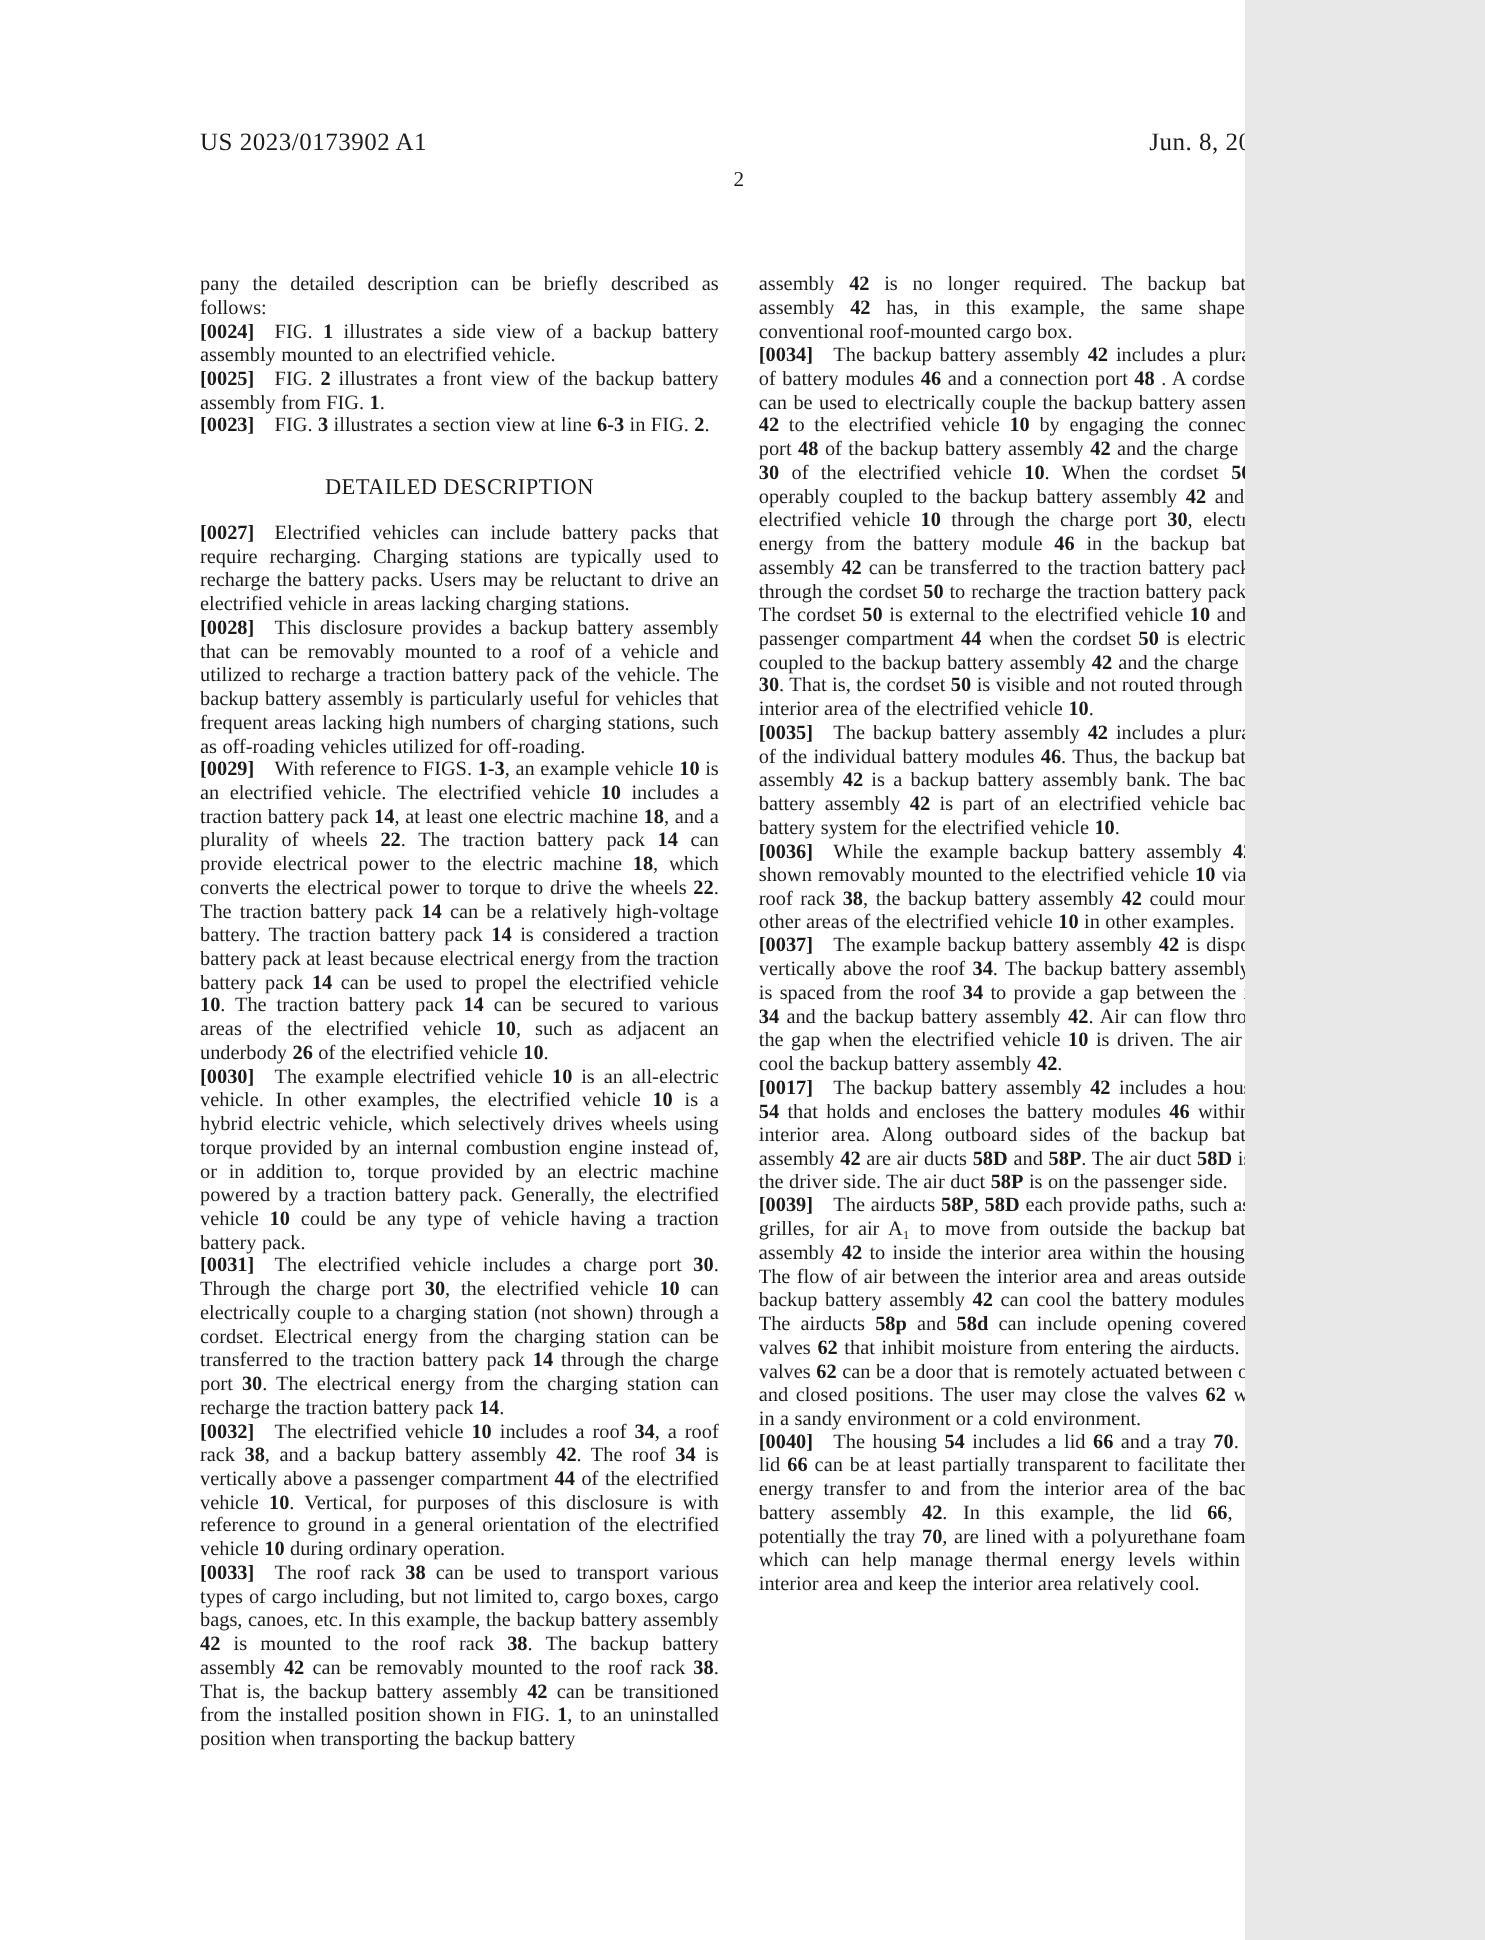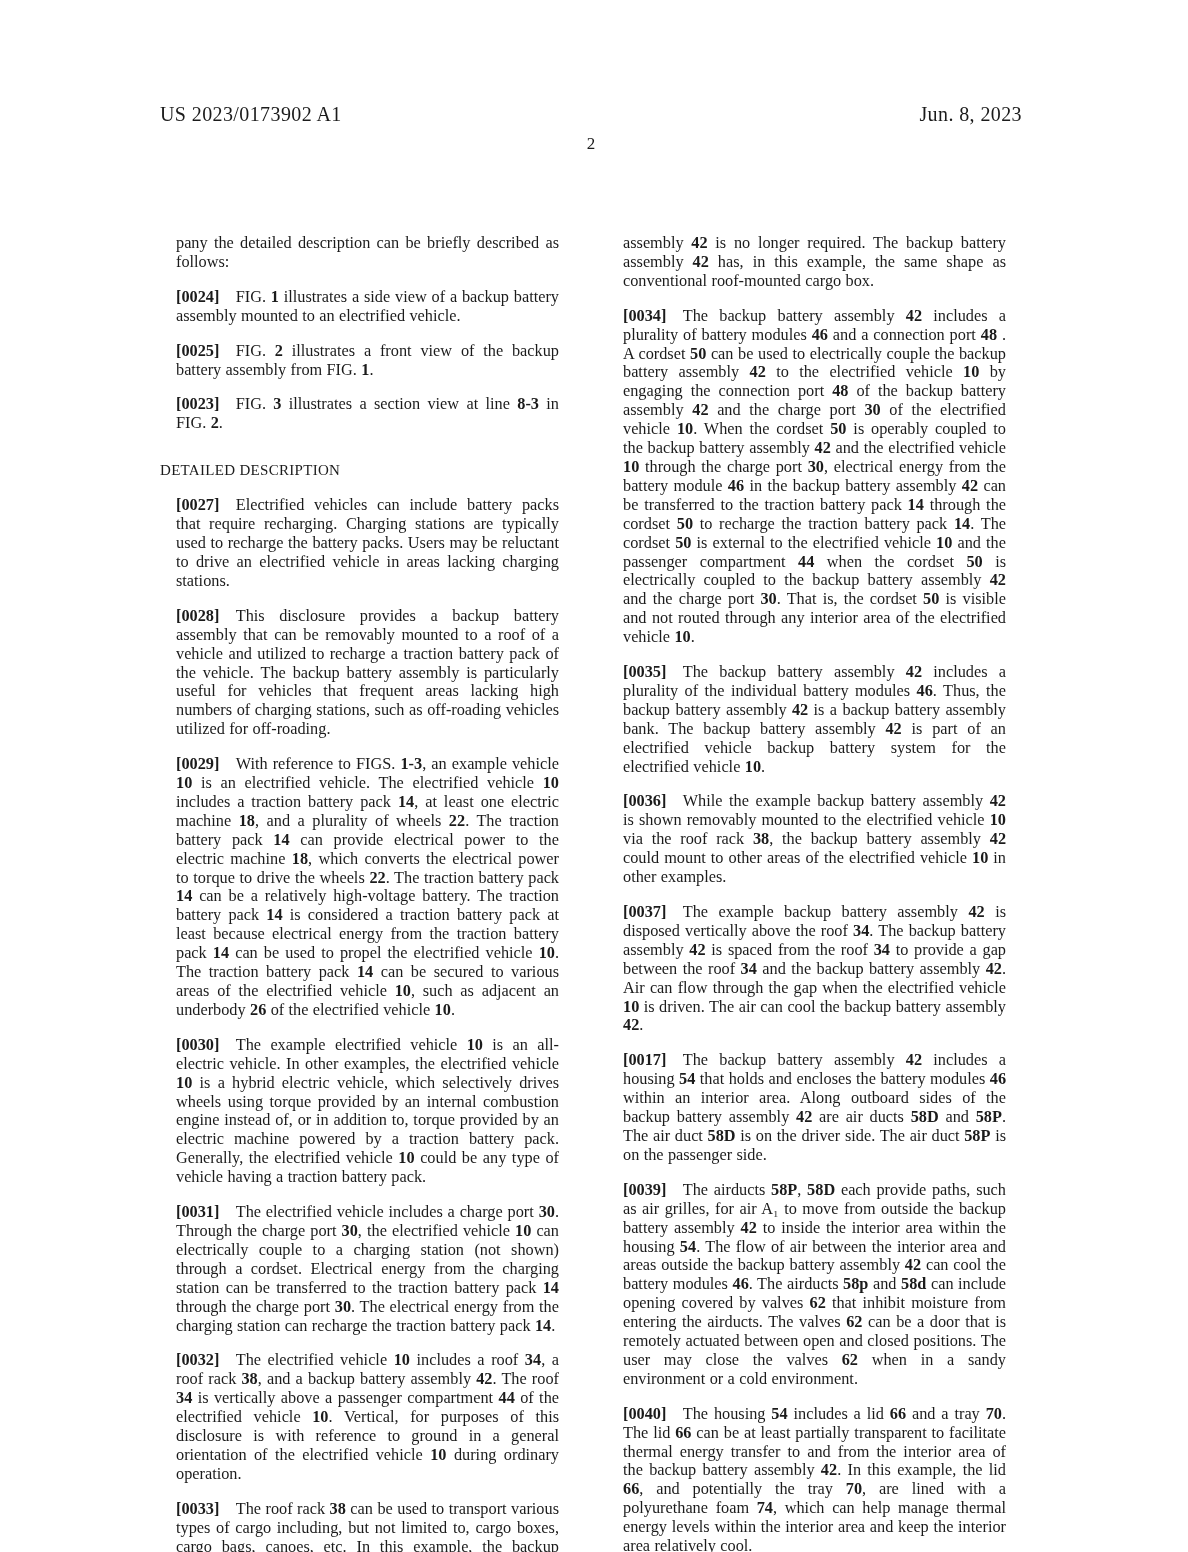--- a/index.html
+++ b/index.html
@@ -2,21 +2,21 @@
 <html><head>
 <meta charset="utf-8">
 <style>
   html, body {
     margin: 0;
     padding: 0;
     background: #e8e8e8;
   }
   .page {
     position: relative;
-    width: 1188px;
+    width: 996px;
     height: 1552px;
     background: #ffffff;
     font-family: "Liberation Serif", "DejaVu Serif", serif;
     color: #1b1b1b;
     overflow: hidden;
   }
   .header {
     position: absolute;
     left: 160px;
     top: 103px;
@@ -40,51 +40,51 @@
     left: 160px;
     top: 218px;
     width: 862px;
     display: flex;
     gap: 32px;
   }
   .col {
     width: 415px;
   }
   .para {
-    margin: 16px;
+    margin: 0;
     text-align: justify;
     font-size: 16.3px;
     line-height: 18.9px;
     word-spacing: 0.3px;
   }
   .para b {
     font-weight: bold;
   }
   .section-heading {
-    text-align: left;
-    font-size: 15px;
+    text-align: center;
+    font-size: 18px;
     margin: 29px 0 17px 0;
     letter-spacing: 0.3px;
   }
 </style>
 </head>
 <body>
 
 <div class="page">
   <div class="header">
     <span>US 2023/0173902 A1</span>
     <span>Jun. 8, 2023</span>
   </div>
   <div class="page-number">2</div>
   <div class="columns">
     <div class="col" id="col-left">
         <p class="para">pany the detailed description can be briefly described as follows:</p>
         <p class="para"><b>[0024]</b> FIG. <b>1</b> illustrates a side view of a backup battery assembly mounted to an electrified vehicle.</p>
         <p class="para"><b>[0025]</b> FIG. <b>2</b> illustrates a front view of the backup battery assembly from FIG. <b>1</b>.</p>
-        <p class="para"><b>[0023]</b> FIG. <b>3</b> illustrates a section view at line <b>8-3</b> in FIG. <b>2</b>.</p>
+        <p class="para"><b>[0023]</b> FIG. <b>3</b> illustrates a section view at line <b>6-3</b> in FIG. <b>2</b>.</p>
         <div class="section-heading">DETAILED DESCRIPTION</div>
         <p class="para"><b>[0027]</b> Electrified vehicles can include battery packs that require recharging. Charging stations are typically used to recharge the battery packs. Users may be reluctant to drive an electrified vehicle in areas lacking charging stations.</p>
         <p class="para"><b>[0028]</b> This disclosure provides a backup battery assembly that can be removably mounted to a roof of a vehicle and utilized to recharge a traction battery pack of the vehicle. The backup battery assembly is particularly useful for vehicles that frequent areas lacking high numbers of charging stations, such as off-roading vehicles utilized for off-roading.</p>
         <p class="para"><b>[0029]</b> With reference to FIGS. <b>1-3</b>, an example vehicle <b>10</b> is an electrified vehicle. The electrified vehicle <b>10</b> includes a traction battery pack <b>14</b>, at least one electric machine <b>18</b>, and a plurality of wheels <b>22</b>. The traction battery pack <b>14</b> can provide electrical power to the electric machine <b>18</b>, which converts the electrical power to torque to drive the wheels <b>22</b>. The traction battery pack <b>14</b> can be a relatively high-voltage battery. The traction battery pack <b>14</b> is considered a traction battery pack at least because electrical energy from the traction battery pack <b>14</b> can be used to propel the electrified vehicle <b>10</b>. The traction battery pack <b>14</b> can be secured to various areas of the electrified vehicle <b>10</b>, such as adjacent an underbody <b>26</b> of the electrified vehicle <b>10</b>.</p>
         <p class="para"><b>[0030]</b> The example electrified vehicle <b>10</b> is an all-electric vehicle. In other examples, the electrified vehicle <b>10</b> is a hybrid electric vehicle, which selectively drives wheels using torque provided by an internal combustion engine instead of, or in addition to, torque provided by an electric machine powered by a traction battery pack. Generally, the electrified vehicle <b>10</b> could be any type of vehicle having a traction battery pack.</p>
         <p class="para"><b>[0031]</b> The electrified vehicle includes a charge port <b>30</b>. Through the charge port <b>30</b>, the electrified vehicle <b>10</b> can electrically couple to a charging station (not shown) through a cordset. Electrical energy from the charging station can be transferred to the traction battery pack <b>14</b> through the charge port <b>30</b>. The electrical energy from the charging station can recharge the traction battery pack <b>14</b>.</p>
         <p class="para"><b>[0032]</b> The electrified vehicle <b>10</b> includes a roof <b>34</b>, a roof rack <b>38</b>, and a backup battery assembly <b>42</b>. The roof <b>34</b> is vertically above a passenger compartment <b>44</b> of the electrified vehicle <b>10</b>. Vertical, for purposes of this disclosure is with reference to ground in a general orientation of the electrified vehicle <b>10</b> during ordinary operation.</p>
         <p class="para"><b>[0033]</b> The roof rack <b>38</b> can be used to transport various types of cargo including, but not limited to, cargo boxes, cargo bags, canoes, etc. In this example, the backup battery assembly <b>42</b> is mounted to the roof rack <b>38</b>. The backup battery assembly <b>42</b> can be removably mounted to the roof rack <b>38</b>. That is, the backup battery assembly <b>42</b> can be transitioned from the installed position shown in FIG. <b>1</b>, to an uninstalled position when transporting the backup battery</p>
       </div>
     <div class="col" id="col-right">

